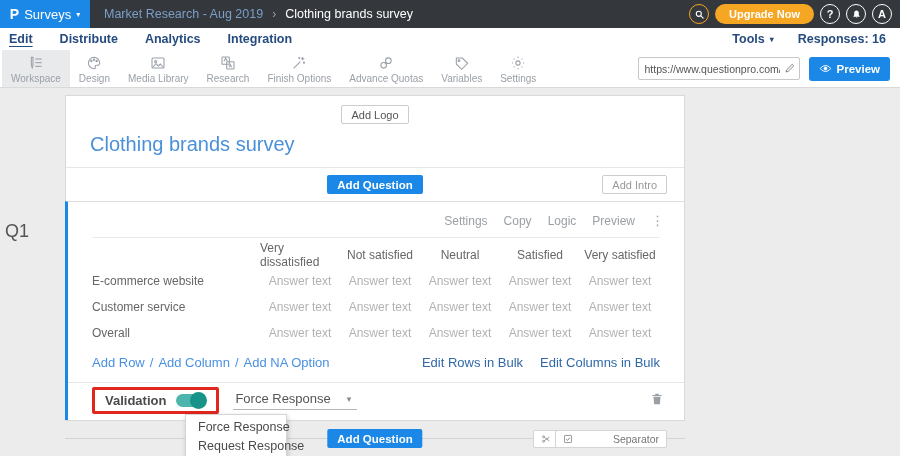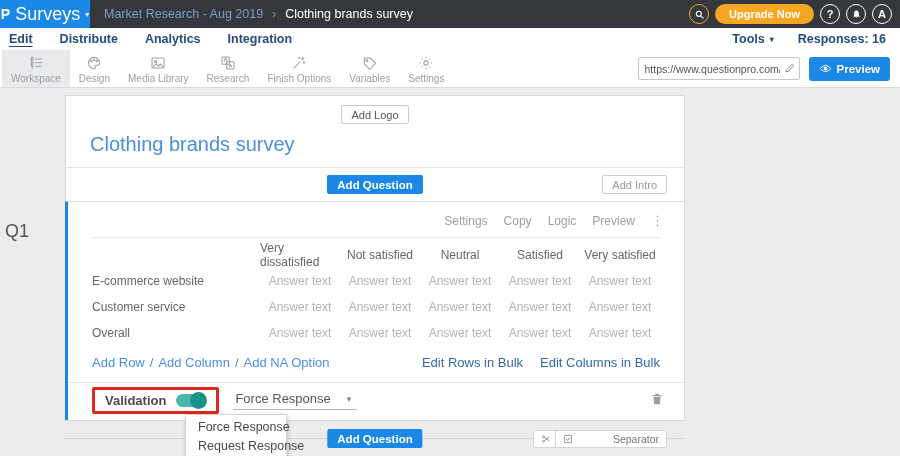--- a/index.html
+++ b/index.html
@@ -3,21 +3,21 @@
 <meta charset="utf-8">
 <style>
   * { margin:0; padding:0; box-sizing:border-box; }
   body { font-family:"Liberation Sans", sans-serif; background:#d8d8d8; }
   .screen { position:relative; width:900px; height:456px; background:#ececec; overflow:hidden; font-family:"Liberation Sans", sans-serif; }
 
   
   .topbar { position:absolute; top:0; left:0; width:900px; height:28px; background:#34373c; display:flex; align-items:center; }
   .logo-block { width:90px; height:28px; background:#1b87e6; color:#fff; display:flex; align-items:center; justify-content:center; gap:5px; cursor:pointer; }
   .logo-p { font-weight:bold; font-size:14px; }
-  .product { font-size:18px; }
+  .product { font-size:13px; }
   .tb-caret { font-size:8px; margin-top:1px; }
   .breadcrumb { margin-left:14px; display:flex; align-items:center; gap:9px; font-size:12.5px; white-space:nowrap; }
   .bc-folder { color:#7b9fc7; cursor:pointer; text-decoration:none; }
   .bc-sep { color:#9aa0a6; font-size:12px; }
   .bc-current { color:#ffffff; }
   .topbar-right { margin-left:auto; display:flex; align-items:center; gap:6px; padding-right:8px; }
   .circle-btn { width:20px; height:20px; border-radius:50%; border:1.5px solid #fff; background:transparent; color:#fff; font-size:11px; font-weight:bold; display:flex; align-items:center; justify-content:center; padding:0; cursor:pointer; }
   .circle-btn.search { border-color:#f5a623; }
   .circle-btn svg { width:11px; height:11px; }
   .upgrade { height:20px; border:none; border-radius:10px; background:#f5a623; color:#fff; font-size:11px; font-weight:bold; padding:0 14px; cursor:pointer; font-family:"Liberation Sans",sans-serif; }
@@ -190,20 +190,28 @@
       <span>Research</span>
     </div>
     <div class="tool">
       <svg viewBox="0 0 24 24" fill="none" stroke="currentColor" stroke-width="1.6">
           <line x1="4" y1="20" x2="14" y2="10"></line>
           <path d="M17.5 3v5M15 5.5h5"></path>
           <circle cx="19.5" cy="11.5" r=".8"></circle>
           <circle cx="12.5" cy="4.5" r=".8"></circle>
         </svg>
       <span>Finish Options</span>
+    </div>
+    <div class="tool">
+      <svg viewBox="0 0 24 24" fill="none" stroke="currentColor" stroke-width="1.6">
+          <circle cx="8.5" cy="15.5" r="4.2"></circle>
+          <circle cx="15.5" cy="8.5" r="4.2"></circle>
+          <line x1="10.8" y1="13.2" x2="13.2" y2="10.8"></line>
+        </svg>
+      <span>Advance Quotas</span>
     </div>
     <div class="tool">
       <svg viewBox="0 0 24 24" fill="none" stroke="currentColor" stroke-width="1.6">
           <path d="M3.5 13.5v-9h9l8 8-9 9z"></path>
           <circle cx="7.5" cy="8.5" r="1.3"></circle>
         </svg>
       <span>Variables</span>
     </div>
     <div class="tool">
       <svg viewBox="0 0 24 24" fill="none" stroke="currentColor" stroke-width="1.6">

